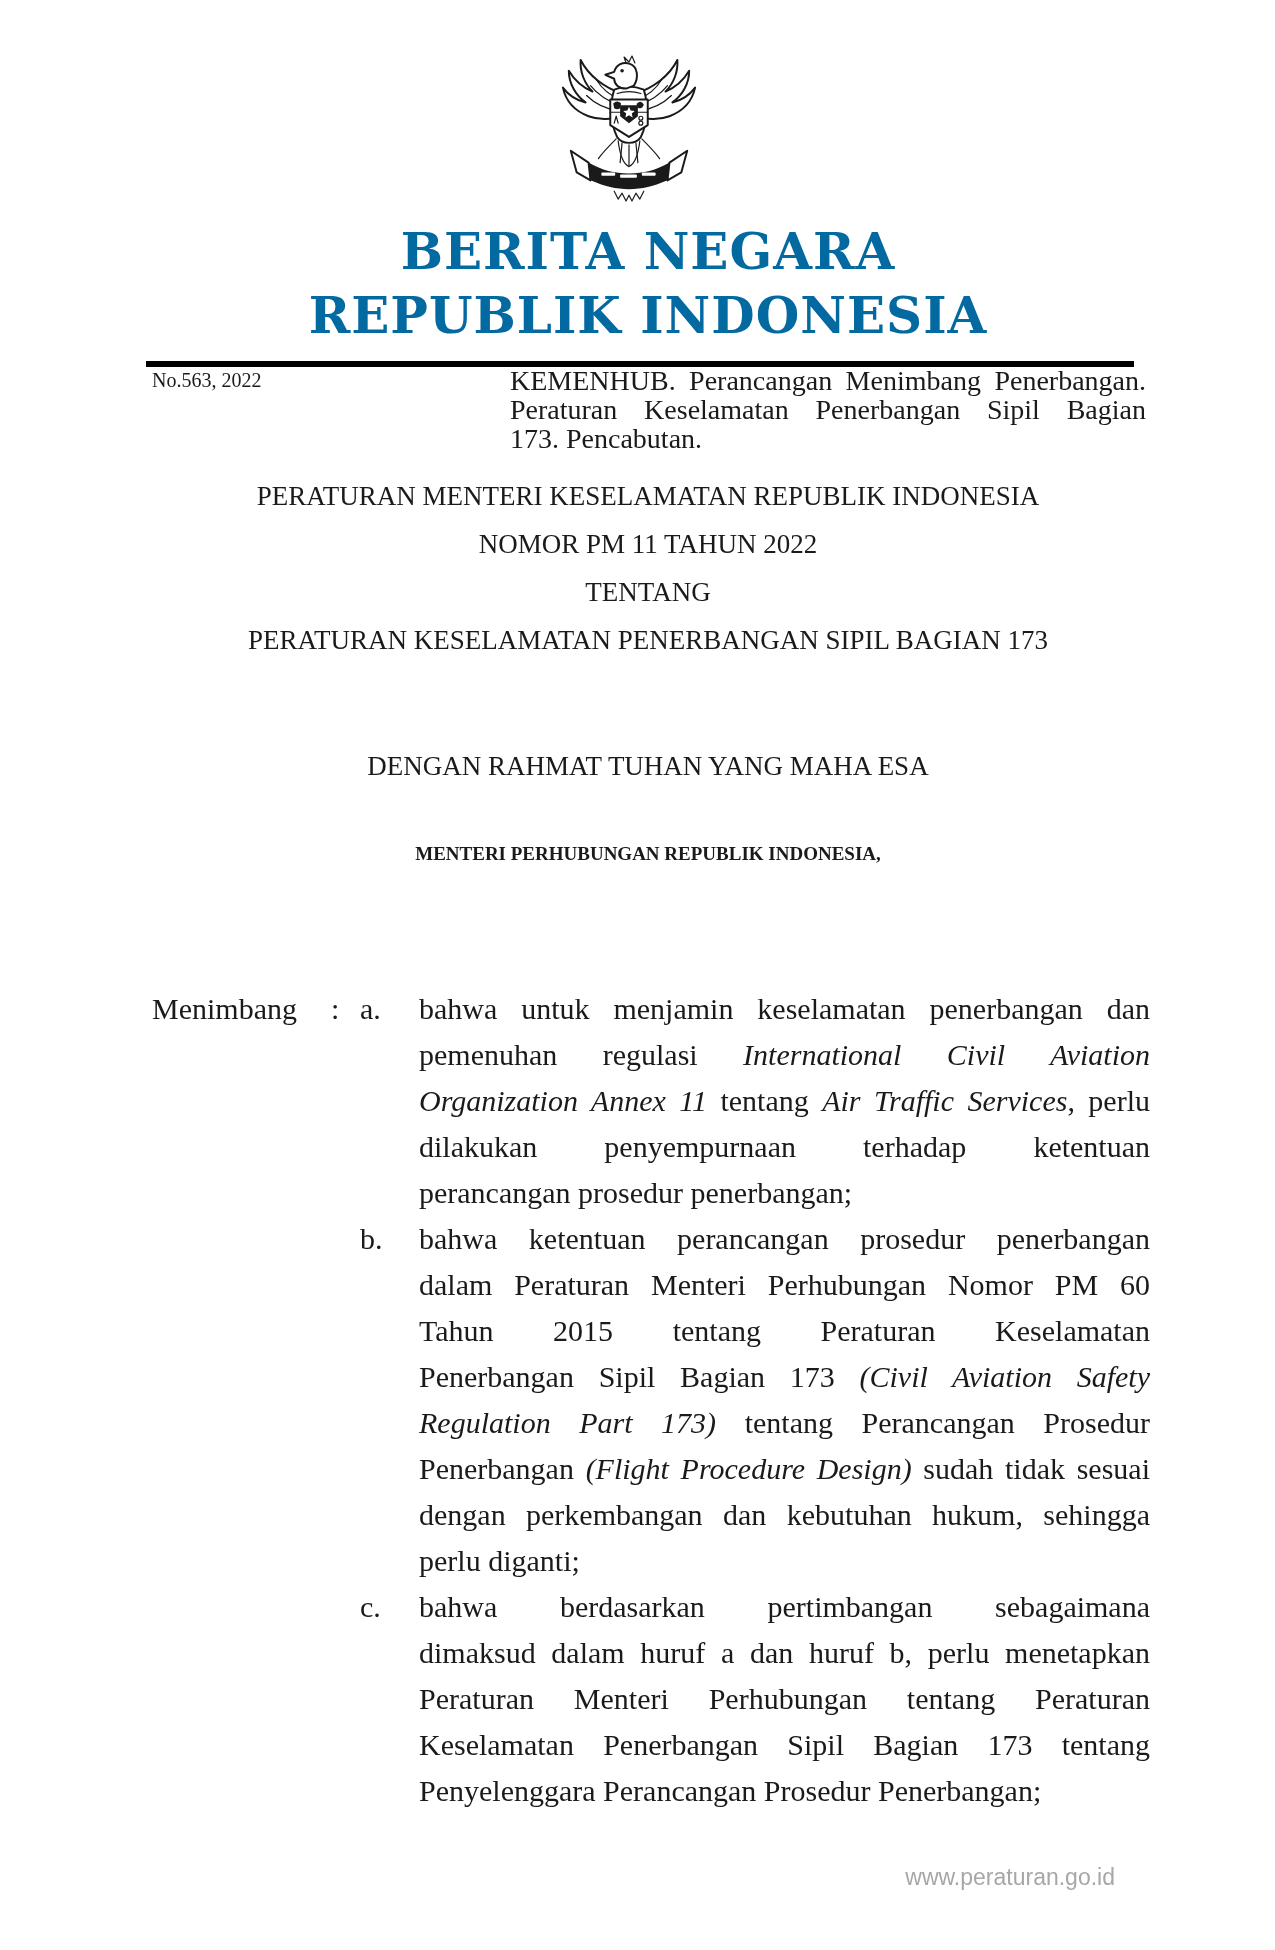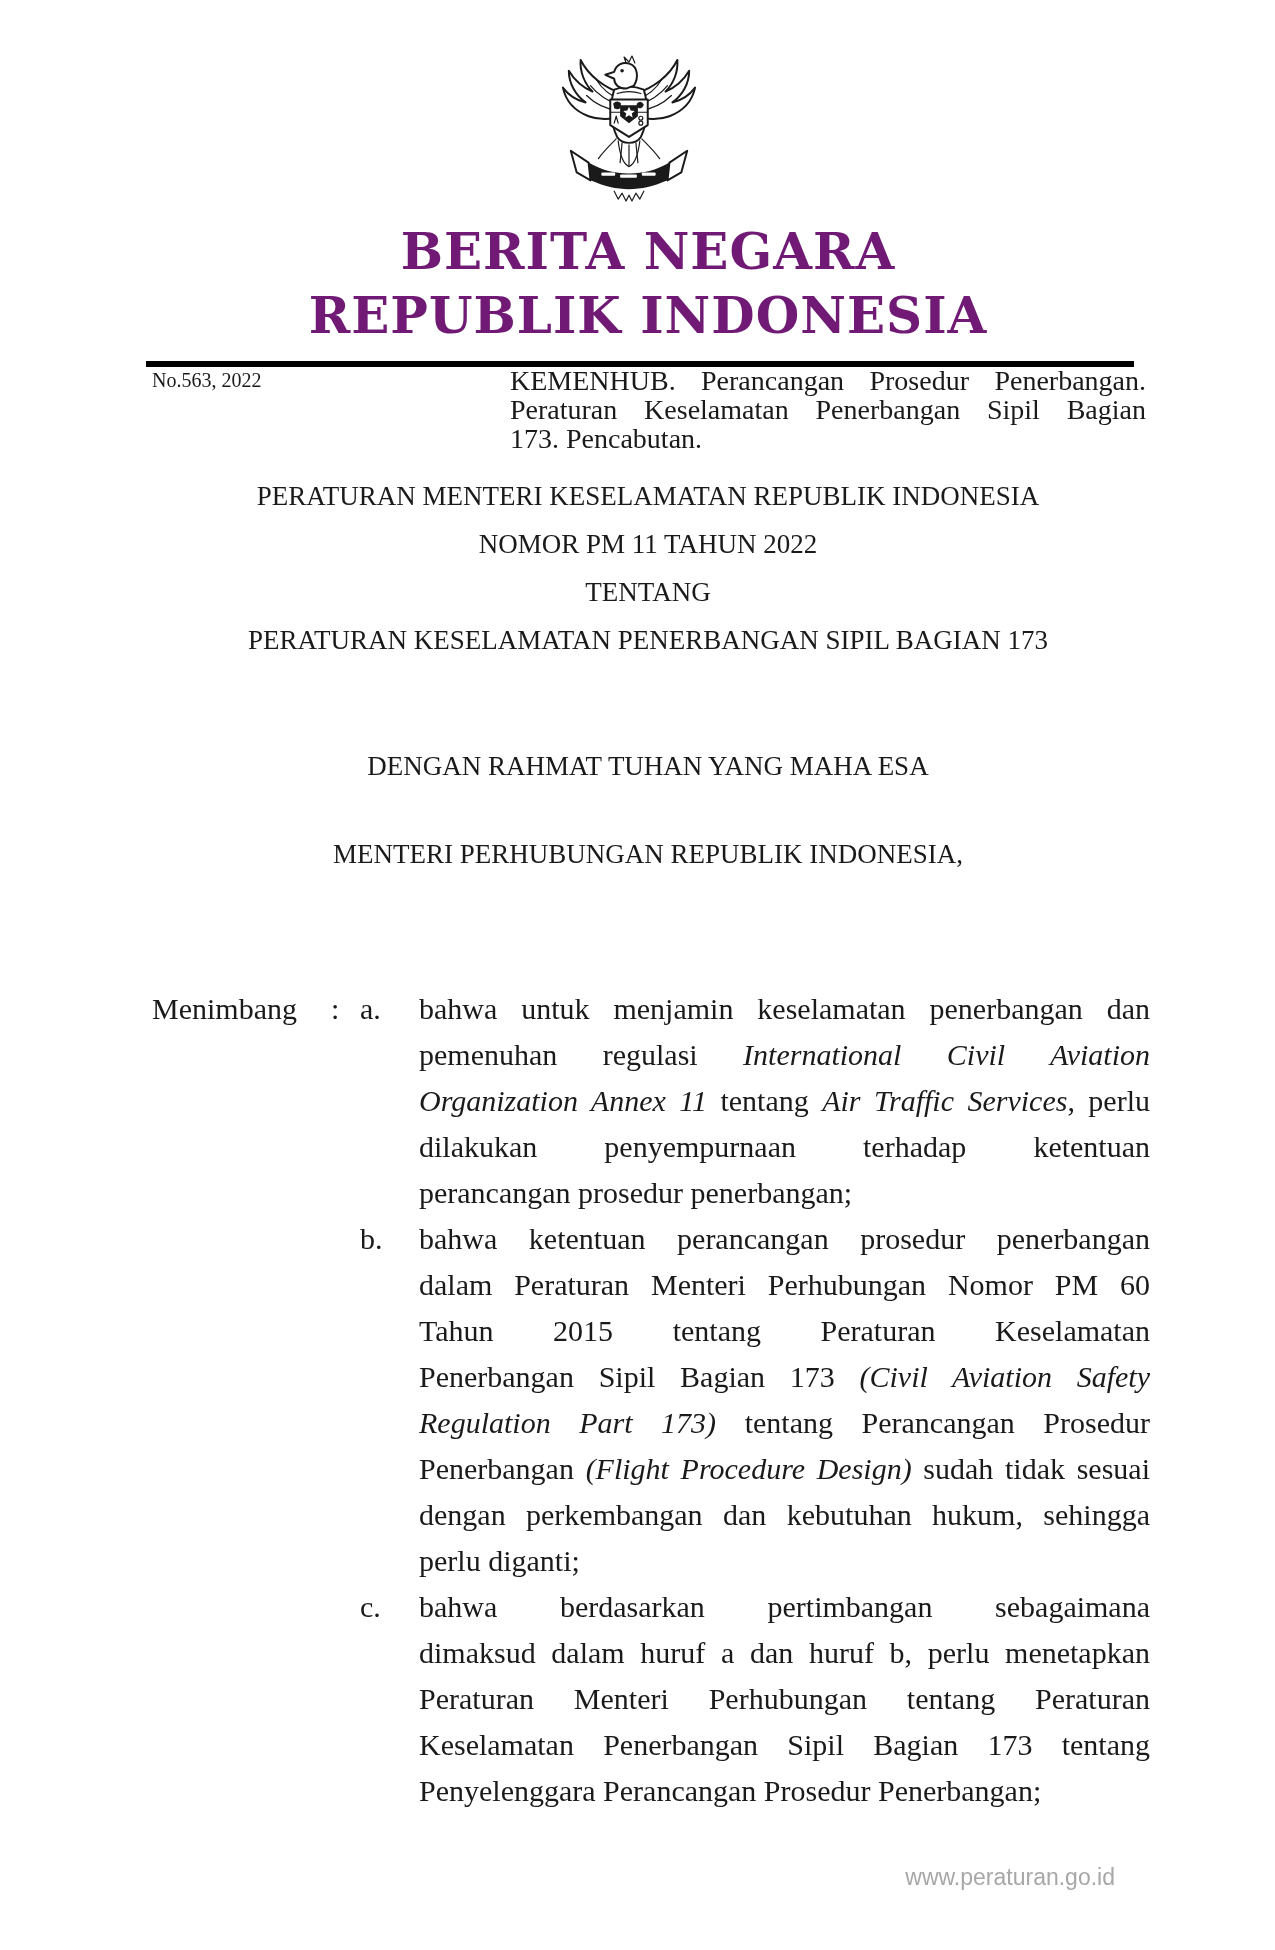--- a/index.html
+++ b/index.html
@@ -8,34 +8,34 @@
     position:relative; width:1275px; height:1950px; margin:0 auto;
     background:#ffffff; color:#1a1a1a; overflow:hidden;
     font-family:"Liberation Serif", serif;
   }
   
   .emblem { position:absolute; left:555px; top:54px; width:148px; height:158px; }
   
   .masthead {
     position:absolute; left:150px; top:220px; width:996px;
     text-align:center; font-family:"DejaVu Serif", serif; font-weight:bold;
-    font-size:50px; line-height:64px; letter-spacing:1px; color:#701a75;
+    font-size:50px; line-height:64px; letter-spacing:1px; color:#0369a1;
   }
   .rule { position:absolute; left:146px; top:361px; width:988px; height:6px; background:#000; }
   
   .meta { position:absolute; left:152px; top:366px; width:994px; display:grid; grid-template-columns:358px 636px; }
   .meta-number { font-size:20px; line-height:29px; }
   .meta-subject { font-size:28px; line-height:29px; }
   
   .title-block {
     position:absolute; left:150px; top:472px; width:996px;
     text-align:center; font-size:27px; line-height:48px;
   }
   .invocation { position:absolute; left:150px; top:742px; width:996px; text-align:center; font-size:27px; line-height:48px; }
-  .authority  { position:absolute; left:150px; top:830px; width:996px; text-align:center; font-size:27px; line-height:48px; }
+  .authority  { position:absolute; left:150px; top:830px; width:996px; text-align:center; font-size:19px; line-height:48px;font-weight:bold; }
   
   .consider { position:absolute; left:152px; top:944px; width:998px; font-size:30px; line-height:46px;margin-top:42px; }
   .c-row { display:grid; grid-template-columns:179px 29px 59px 731px; }
   .c-cell { overflow:visible; }
   .it { font-style:italic; }
   .lines-j > div { text-align:justify; text-align-last:justify; }
   .lines-j > div:last-child { text-align-last:left; }
   
   .watermark {
     position:absolute; right:160px; top:1864px;
@@ -99,21 +99,21 @@
   <div class="masthead">
     <div>BERITA NEGARA</div>
     <div>REPUBLIK INDONESIA</div>
   </div>
 
   <div class="rule"></div>
 
   <div class="meta">
     <div class="meta-number">No.563, 2022</div>
     <div class="meta-subject lines-j">
-        <div><span>KEMENHUB. Perancangan Prosedur Penerbangan.</span></div>
+        <div><span>KEMENHUB. Perancangan Menimbang Penerbangan.</span></div>
         <div><span>Peraturan Keselamatan Penerbangan Sipil Bagian</span></div>
         <div><span>173. Pencabutan.</span></div>
       </div>
   </div>
 
   <div class="title-block">
     <div>PERATURAN MENTERI KESELAMATAN REPUBLIK INDONESIA</div>
     <div>NOMOR PM 11 TAHUN 2022</div>
     <div>TENTANG</div>
     <div>PERATURAN KESELAMATAN PENERBANGAN SIPIL BAGIAN 173</div>

